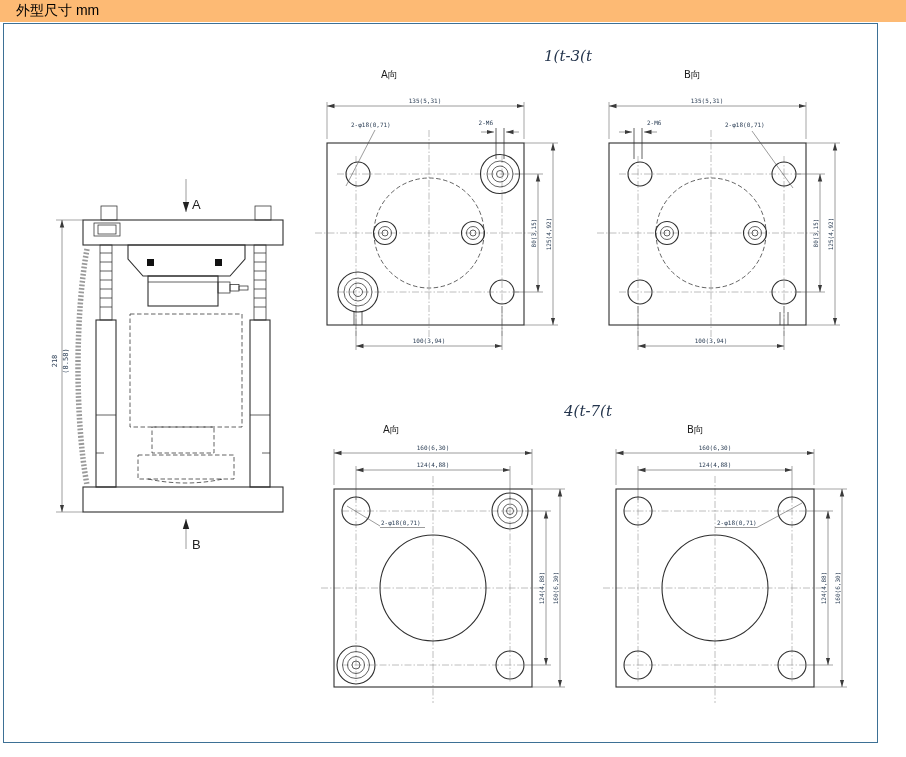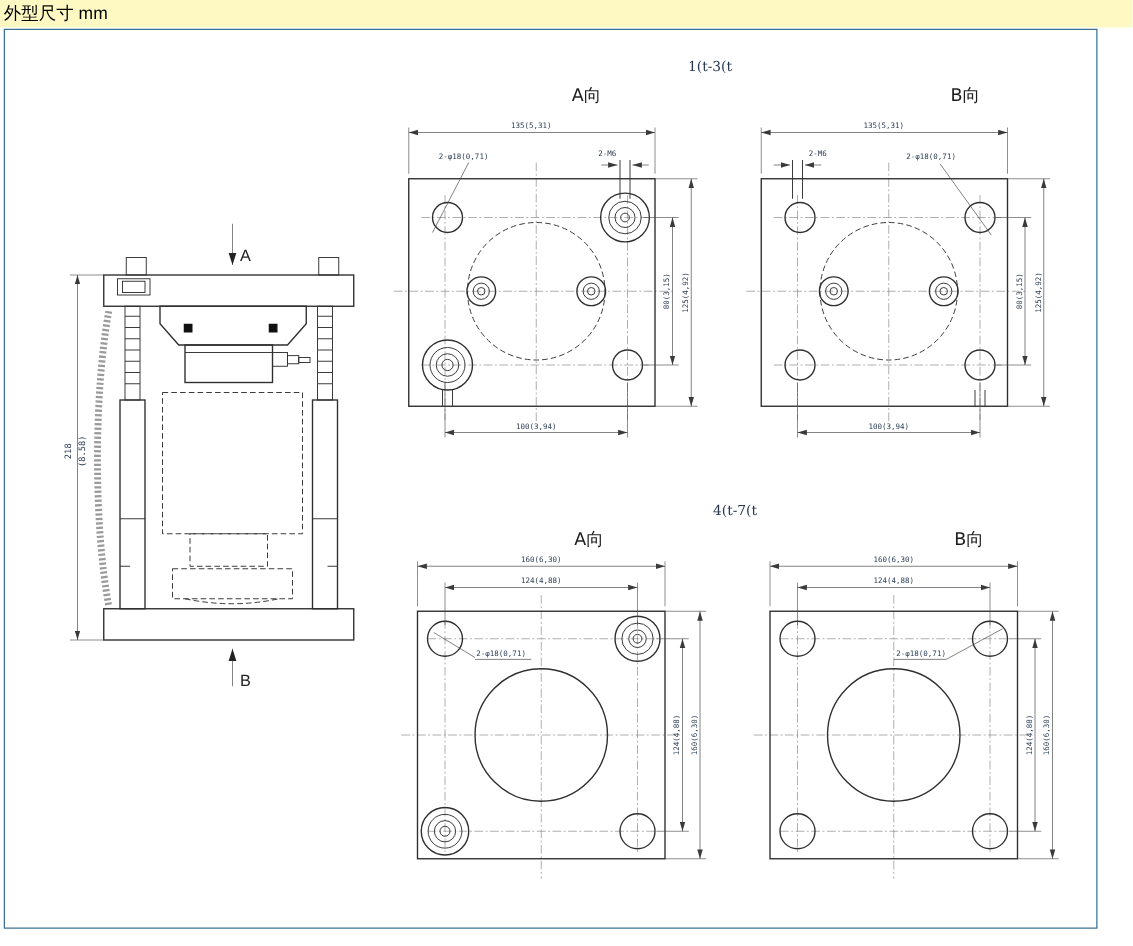--- a/index.html
+++ b/index.html
@@ -1,27 +1,27 @@
 <!DOCTYPE html>
 <html><head>
 <meta charset="utf-8">
 <style>
   html,body { margin:0; padding:0; }
   body { width:906px; height:757px; background:#fff; position:relative;
          font-family:"Liberation Sans", sans-serif; overflow:hidden; }
   .header { position:absolute; left:0; top:0; width:906px; height:22px;
-            background:#fef9c3; color:#000; font-size:14px; line-height:21px;
-            padding-left:3px; box-sizing:border-box; }
+            background:#fdba74; color:#000; font-size:14px; line-height:21px;
+            padding-left:16px; box-sizing:border-box; }
   .box { position:absolute; left:3px; top:23px; width:873px; height:718px;
          border:1px solid #3d7095; background:#fff; }
   .abs { position:absolute; }
-  .title { font-family:"DejaVu Serif", serif; font-size:11px; color:#24354d;
-           text-align:center; width:180px; }
-  .viewlabel { font-family:"DejaVu Sans", sans-serif; font-size:14px; color:#1c1c1c;
-               text-align:right; width:100px; }
+  .title { font-family:"DejaVu Serif", serif; font-size:15px; color:#24354d;
+           text-align:center; width:180px;font-style:italic; }
+  .viewlabel { font-family:"DejaVu Sans", sans-serif; font-size:10px; color:#1c1c1c;
+               text-align:left; width:100px; }
   svg { overflow:visible; }
   svg text { font-family:"DejaVu Sans Mono", monospace; font-size:6px; fill:#2e4057; }
   svg text.big { font-family:"Liberation Sans", sans-serif; font-size:13px; fill:#222; }
   svg text.cj { font-size:7px; }
   .pl  { fill:none; stroke:#2f2f2f; stroke-width:1.1; }
   .th  { fill:none; stroke:#2f2f2f; stroke-width:0.75; }
   .cl  { fill:none; stroke:#8a8a8a; stroke-width:0.55; stroke-dasharray:7 2 1.5 2; }
   .dl  { fill:none; stroke:#4a4a4a; stroke-width:0.55; }
   .ext { fill:none; stroke:#4a4a4a; stroke-width:0.5; }
   .dash{ stroke-dasharray:4.5 2.5; }

